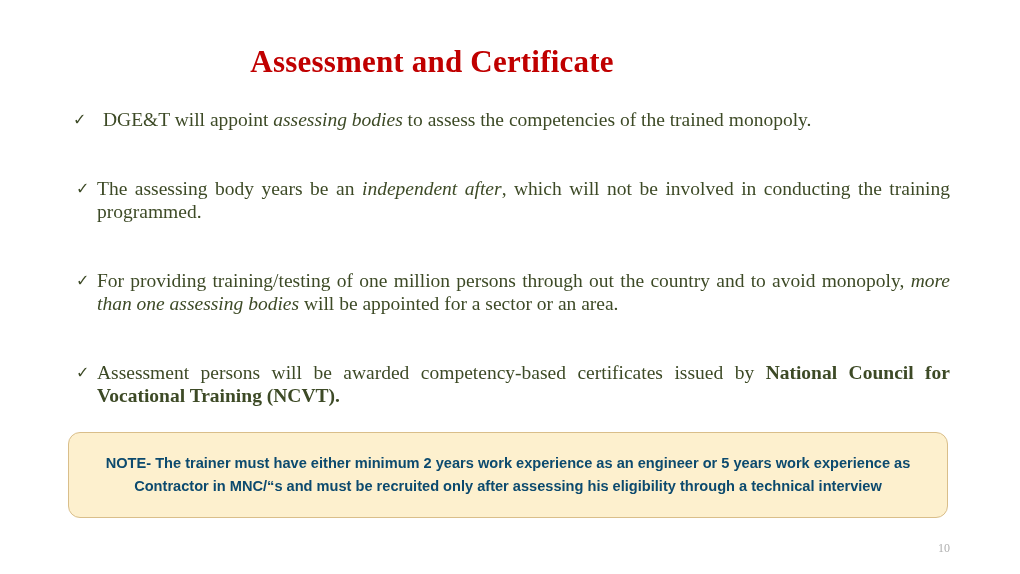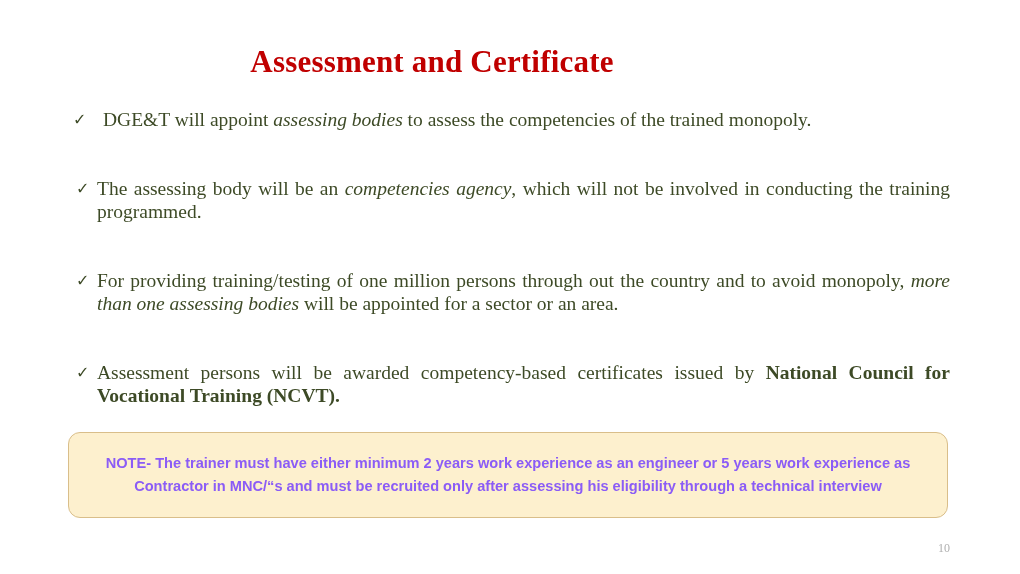--- a/index.html
+++ b/index.html
@@ -87,21 +87,21 @@
     display: flex;
     align-items: center;
     justify-content: center;
     padding: 4px 28px;
   }
   .note-text {
     font-family: "Liberation Sans", sans-serif;
     font-weight: bold;
     font-size: 14.6px;
     line-height: 23px;
-    color: #8b5cf6;
+    color: #0c4a6e;
     text-align: center;
   }
 
   
   .footer-date {
     position: absolute;
     left: 76px;
     top: 541px;
     font-family: "Liberation Sans", sans-serif;
     font-size: 10.5px;
@@ -129,21 +129,21 @@
 
   <div class="bullets">
 
     <div class="bullet bullet-1">
       <span class="tick">✓</span>
       <span class="btext"><span>DGE&amp;T will appoint </span><em class="it">assessing bodies</em><span> to assess the competencies of the trained monopoly.</span></span>
     </div>
 
     <div class="bullet bullet-2">
       <span class="tick">✓</span>
-      <span class="btext"><span>The assessing body will be an </span><em class="it">competencies agency</em><span>, which will not be involved in conducting the training programmed.</span></span>
+      <span class="btext"><span>The assessing body years be an </span><em class="it">independent after</em><span>, which will not be involved in conducting the training programmed.</span></span>
     </div>
 
     <div class="bullet bullet-3">
       <span class="tick">✓</span>
       <span class="btext"><span>For providing training/testing of one million persons through out the country and to avoid monopoly, </span><em class="it">more than one assessing bodies</em><span> will be appointed for a sector or an area.</span></span>
     </div>
 
     <div class="bullet bullet-4">
       <span class="tick">✓</span>
       <span class="btext"><span>Assessment persons will be awarded competency-based certificates issued by </span><strong class="bd">National Council for Vocational Training (NCVT).</strong></span>

